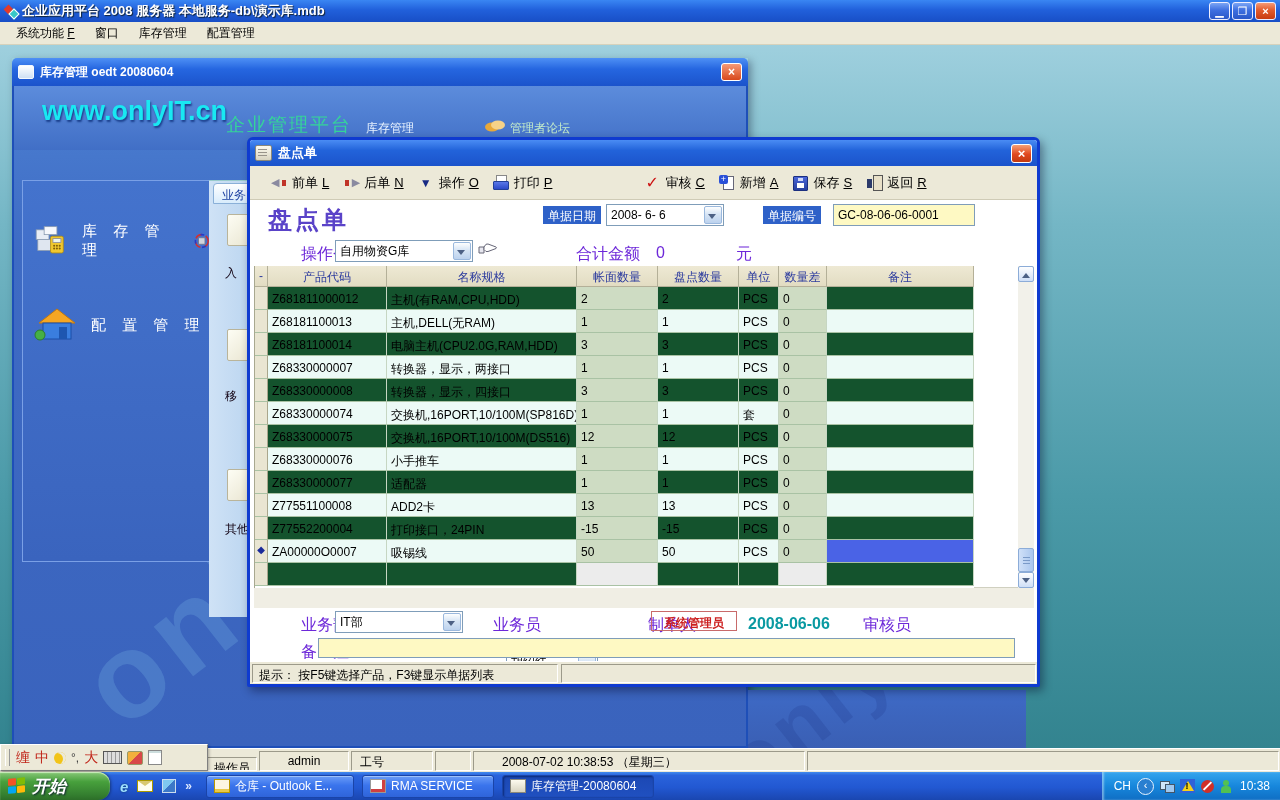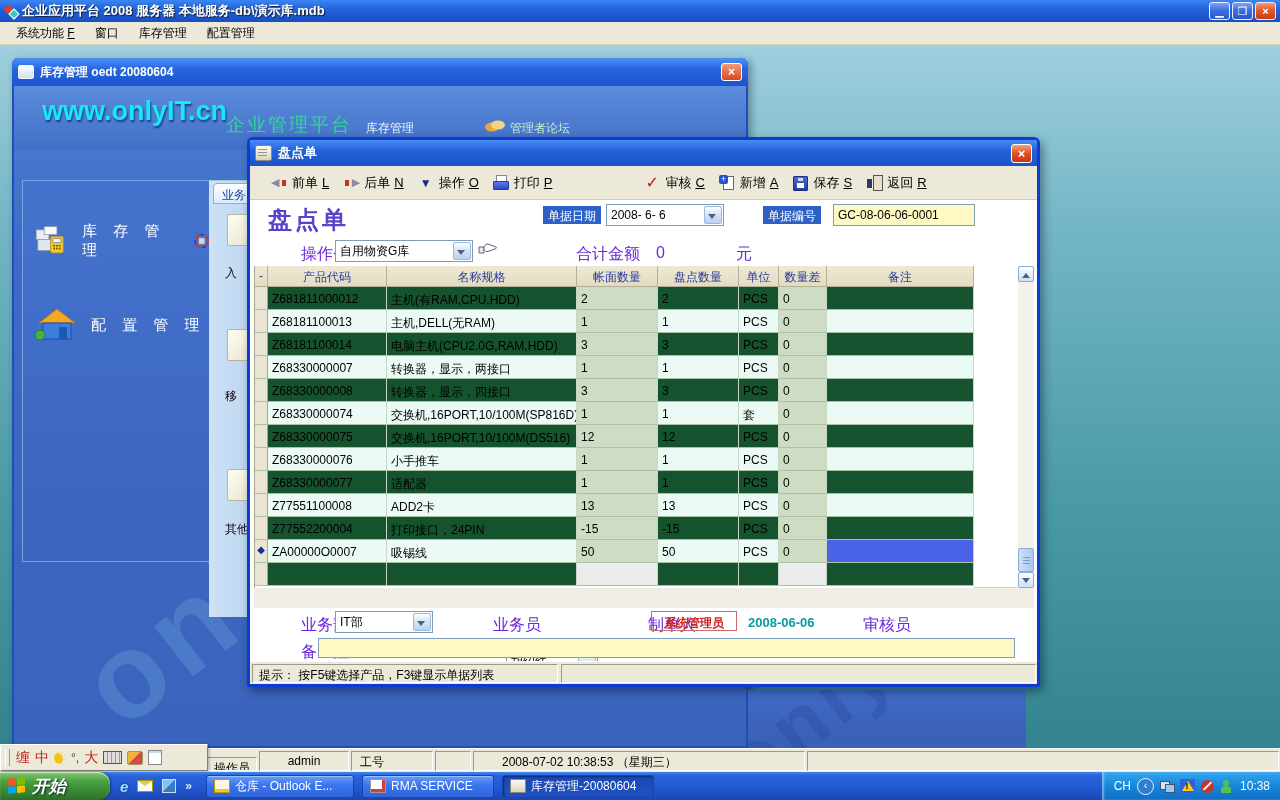--- a/index.html
+++ b/index.html
@@ -133,21 +133,21 @@
   .sc-track{flex:1;position:relative;}
   .sc-thumb{position:absolute;left:0;bottom:0;width:16px;height:24px;border:1px solid #8cacd8;border-radius:2px;
     background:linear-gradient(90deg,#cfe0f8,#aac6ee);box-sizing:border-box;}
   .sc-thumb::after{content:"";position:absolute;left:4px;top:8px;width:7px;height:1px;background:#7a9ac8;box-shadow:0 3px 0 #7a9ac8,0 6px 0 #7a9ac8;}
   .grid-gap{position:absolute;left:4px;top:448px;width:780px;height:20px;background:#f0eee4;}
 
   
   .f-lab{position:absolute;font-size:16px;color:#6d28d9;margin-left:33px;}
   .maker-box{position:absolute;height:20px;border:1px solid #c86a6a;color:#cc2020;font-size:12px;font-weight:bold;
     text-align:center;padding-top:3px;box-sizing:border-box;}
-  .maker-date{position:absolute;color:#0a9aa2;font-weight:bold;font-size:13px;}
+  .maker-date{position:absolute;color:#0a9aa2;font-weight:bold;font-size:16px;}
   .dlg-status{position:absolute;left:0;top:521px;width:787px;height:22px;background:#ece9d8;border-top:1px solid #fff;display:flex;}
   .dcell{margin:2px 1px 1px 2px;border:1px solid;border-color:#9c9a8a #fff #fff #9c9a8a;padding:2px 6px 0;font-size:12px;box-sizing:border-box;overflow:hidden;white-space:nowrap;}
 
   
   .statusbar{left:0;top:748px;width:1280px;height:24px;background:#ece9d8;border-top:1px solid #fff;display:flex;font-size:12px;}
   .sbcell{margin:2px 1px;border:1px solid;border-color:#9c9a8a #fff #fff #9c9a8a;padding:2px 8px 0;box-sizing:border-box;overflow:hidden;white-space:nowrap;}
   .imebar{left:0;top:744px;width:208px;height:27px;background:#ece9d8;border:1px solid;border-color:#fff #808080 #808080 #fff;
     display:flex;align-items:center;gap:5px;padding:0 4px;box-sizing:border-box;box-shadow:1px 1px 3px rgba(0,0,0,.3);}
   .grip{width:3px;height:17px;border-left:1px solid #fff;border-right:1px solid #999;margin-right:1px;}
   .ime-red{color:#c02418;font-size:14px;}
@@ -513,21 +513,21 @@
       <div class="sc-btn up"></div>
       <div class="sc-track">
           <div class="sc-thumb"></div>
         </div>
       <div class="sc-btn dn"></div>
     </div>
   </div>
   <div class="grid-gap"></div>
 
   <span class="f-lab" style="left:18px;top:475px;">业务部门</span>
-  <div class="combo" style="left:85px;top:471px;width:98px;">
+  <div class="combo" style="left:85px;top:471px;width:128px;">
     <span>IT部</span>
       <span class="arrow"></span>
   </div>
   <span class="f-lab" style="left:210px;top:475px;">业务员</span>
   <div class="combo" style="left:256px;top:471px;width:92px;margin-top:40px;">
     <span>胡绍红</span>
       <span class="arrow"></span>
   </div>
   <span class="f-lab" style="left:365px;top:475px;">制单人</span>
   <span class="maker-box" style="left:401px;top:471px;width:86px;">系统管理员</span>

